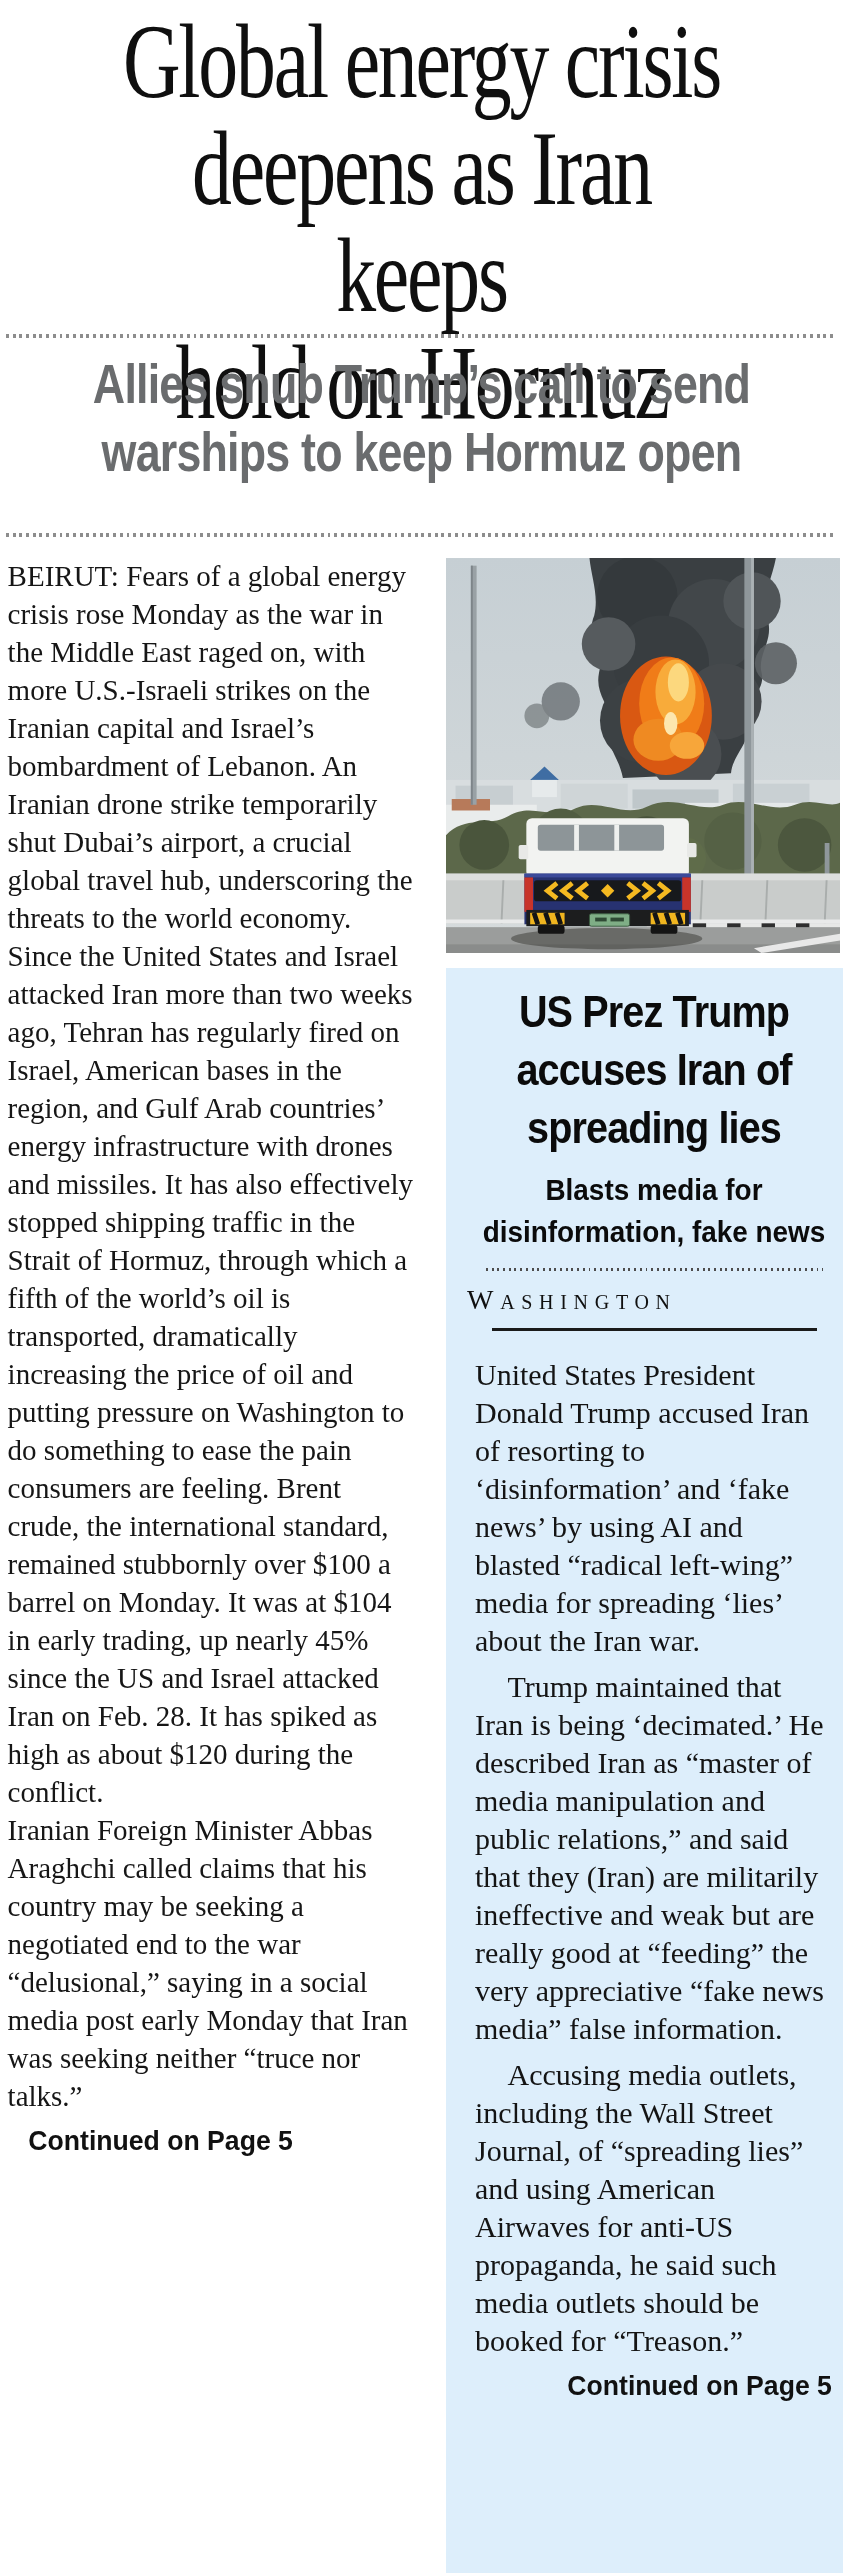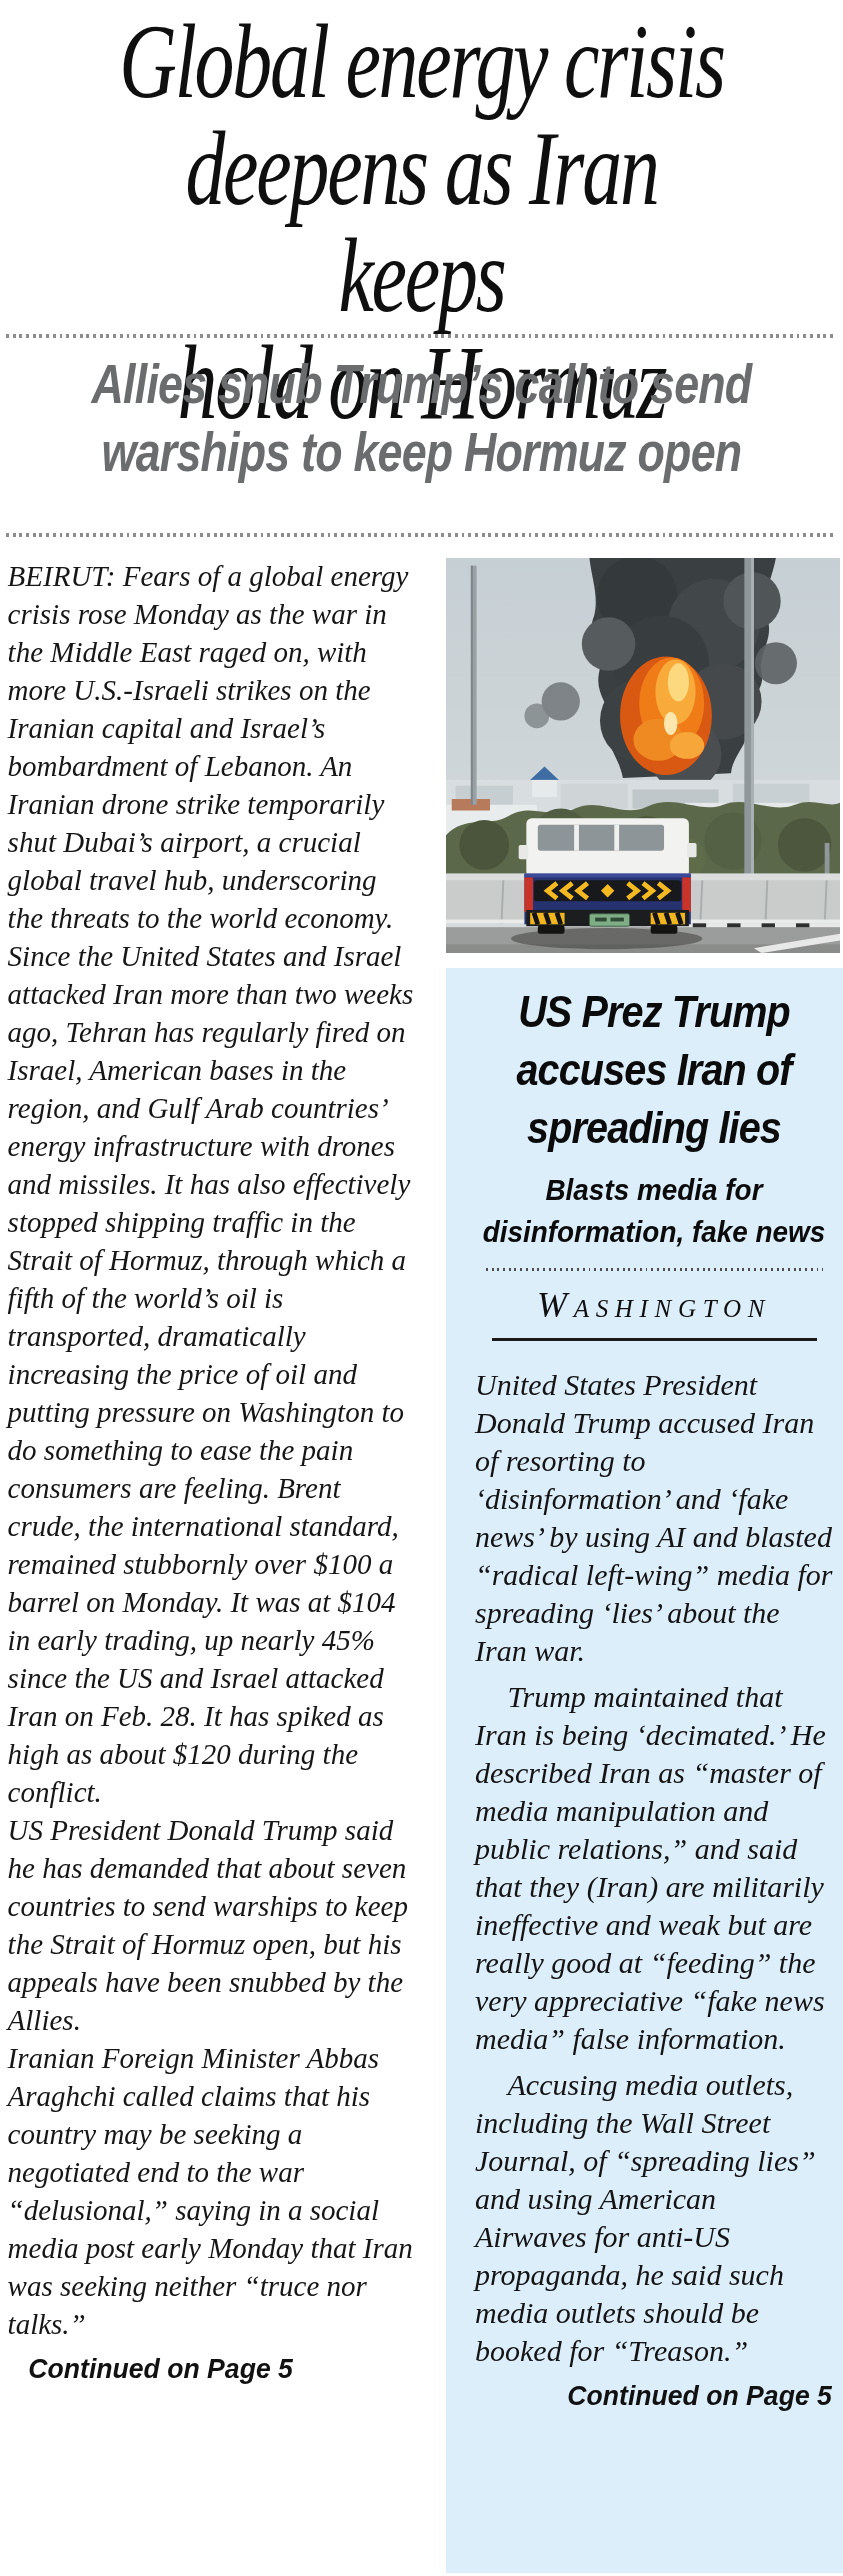--- a/index.html
+++ b/index.html
@@ -1,17 +1,17 @@
 <!DOCTYPE html>
 <html><head>
 <meta charset="utf-8">
 <style>
   html,body{margin:0;padding:0;background:#ffffff;}
   .page{position:relative;width:843px;height:2576px;background:#ffffff;overflow:hidden;
-        font-family:"Liberation Serif",serif;color:#141414;font-style:italic;}
+        font-family:"Liberation Serif",serif;color:#141414;}
 
   
   .headline{position:absolute;top:7.6px;left:0;right:0;text-align:center;
             font-family:"Liberation Serif",serif;font-weight:400;color:#0f0f0f;
             font-size:105px;line-height:107px;letter-spacing:-2.9px;
             transform:scaleX(0.76);transform-origin:50% 50%;}
   .dotted-rule{position:absolute;left:5.7px;right:5.7px;height:3.8px;
       background-image:repeating-linear-gradient(90deg,#8d8d8d 0 2.9px,transparent 2.9px 6.7px);}
   .rule-a{top:334px;}
   .rule-b{top:533px;}
@@ -39,22 +39,22 @@
   .sb-headline{margin-top:15.3px;text-align:center;color:#0b0b0b;
            font-family:"Liberation Sans",sans-serif;font-weight:bold;
            font-size:45px;line-height:58px;letter-spacing:-1px;
            transform:scaleX(0.88);transform-origin:50% 50%;}
   .sb-deck{margin-top:11.5px;text-align:center;color:#0b0b0b;
            font-family:"Liberation Sans",sans-serif;font-weight:bold;
            font-size:30px;line-height:42px;
            transform:scaleX(0.93);transform-origin:50% 50%;}
   .sb-dotted{margin:15.3px auto 0;width:337px;height:2.9px;
       background-image:repeating-linear-gradient(90deg,#4d4d4d 0 1.9px,transparent 1.9px 5.7px);}
-  .sb-dateline{margin-top:13.4px;text-align:center;font-variant:small-caps;
-      font-size:36px;letter-spacing:6.7px;color:#101010;}
+  .sb-dateline{margin-top:13.4px;text-align:left;font-variant:small-caps;
+      font-size:28px;letter-spacing:6.7px;color:#101010;}
   .sb-solid{margin:11.5px auto 0;width:325px;height:2.9px;background:#1a1a1a;}
   .sb-body{margin-top:25px;font-size:30px;line-height:38px;color:#141414;text-align:left;}
   .sb-body p{margin:8px;}
   .sb-body p.indent{text-indent:32.5px;}
   .sb-continued{padding-right:9.6px;text-align:right;margin-top:1.9px;}
 </style>
 </head>
 <body>
 
 <div class="page">
@@ -69,21 +69,20 @@
 
   <div class="subheadline">
     <div>Allies snub Trump’s call to send</div>
     <div>warships to keep Hormuz open</div>
   </div>
 
   <div class="dotted-rule rule-b"></div>
 
   <div class="leftcol">
     <p>BEIRUT: Fears of a global energy crisis rose Monday as the war in the Middle East raged on, with more U.S.-Israeli strikes on the Iranian capital and Israel’s bombardment of Lebanon. An Iranian drone strike temporarily shut Dubai’s airport, a crucial global travel hub, underscoring the threats to the world economy. Since the United States and Israel attacked Iran more than two weeks ago, Tehran has regularly fired on Israel, American bases in the region, and Gulf Arab countries’ energy infrastructure with drones and missiles. It has also effectively stopped shipping traffic in the Strait of Hormuz, through which a fifth of the world’s oil is transported, dramatically increasing the price of oil and putting pressure on Washington to do something to ease the pain consumers are feeling. Brent crude, the international standard, remained stubbornly over $100 a barrel on Monday. It was at $104 in early trading, up nearly 45% since the US and Israel attacked Iran on Feb. 28. It has spiked as high as about $120 during the conflict.</p>
-    <p>US President Donald Trump said he has demanded that about seven countries to send warships to keep the Strait of Hormuz open, but his appeals have been snubbed by the Allies.</p>
     <p>Iranian Foreign Minister Abbas Araghchi called claims that his country may be seeking a negotiated end to the war “delusional,” saying in a social media post early Monday that Iran was seeking neither “truce nor talks.”</p>
     <div class="continued left-continued">Continued on Page 5</div>
   </div>
 
   <div class="photo">
     <svg width="394" height="395" viewBox="0 0 412 413" xmlns="http://www.w3.org/2000/svg">
       <defs>
         <linearGradient id="sky" x1="0" y1="0" x2="0" y2="1">
           <stop offset="0" stop-color="#c6cfd4"></stop>
           <stop offset="1" stop-color="#d6dbdc"></stop>

